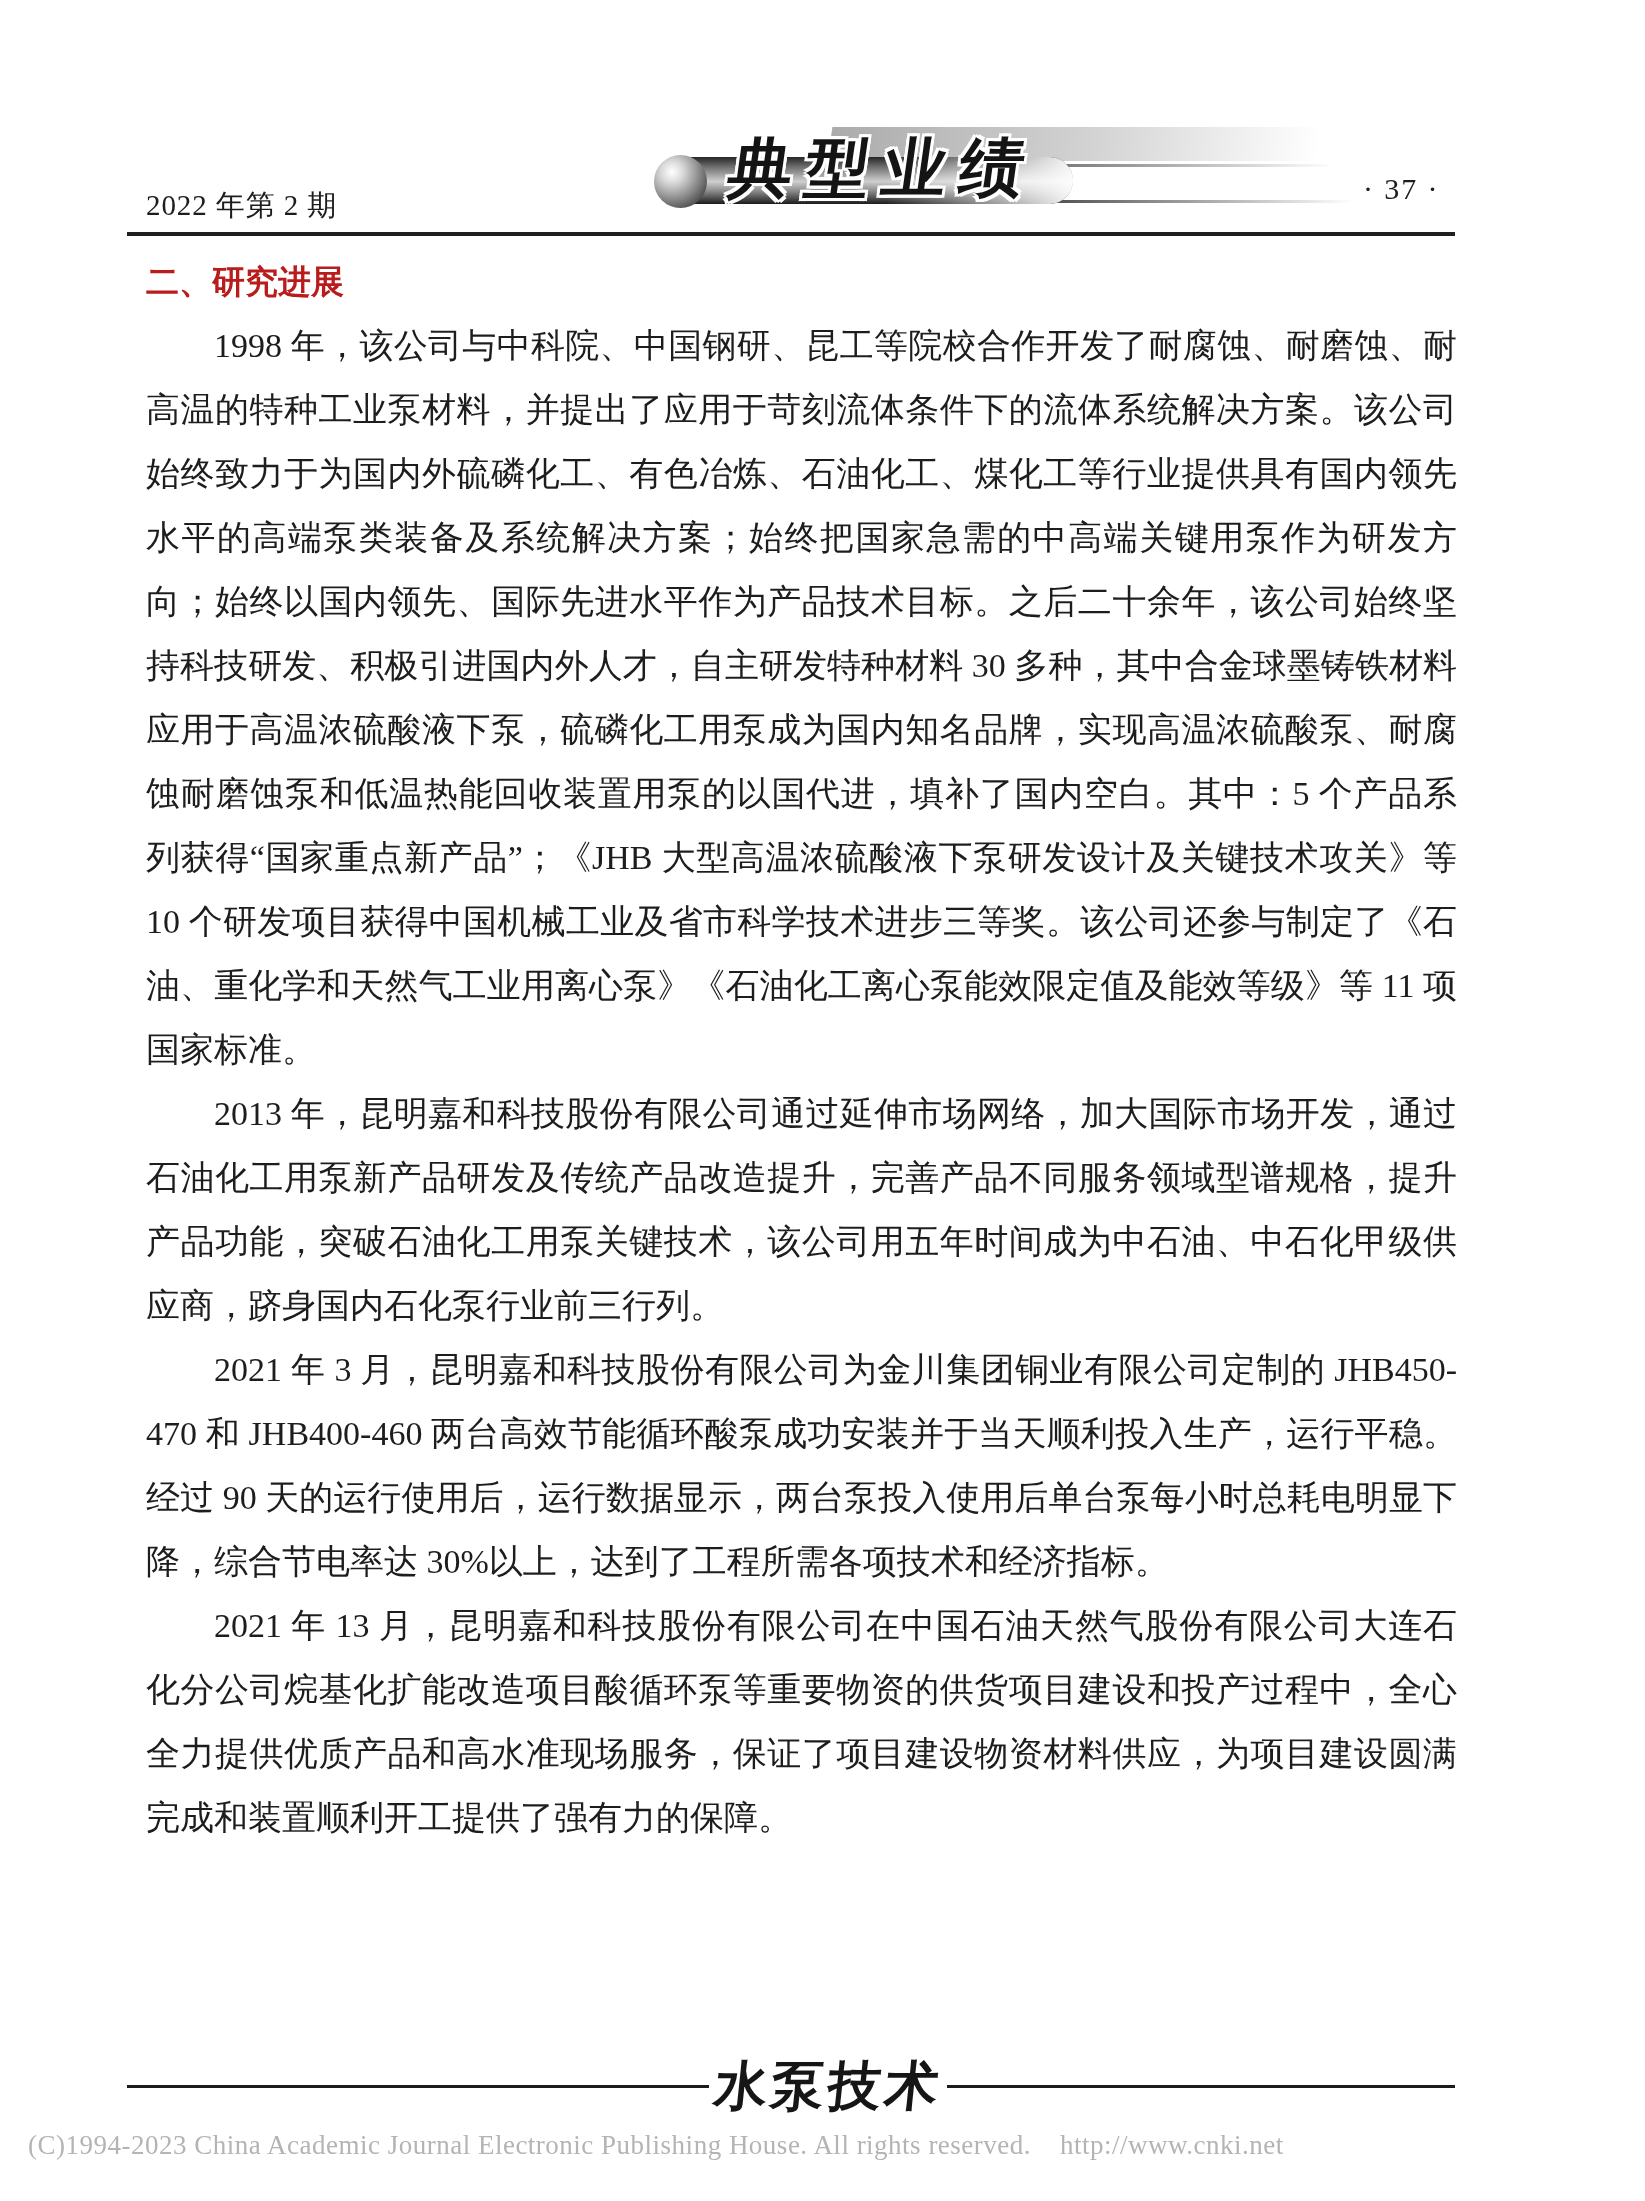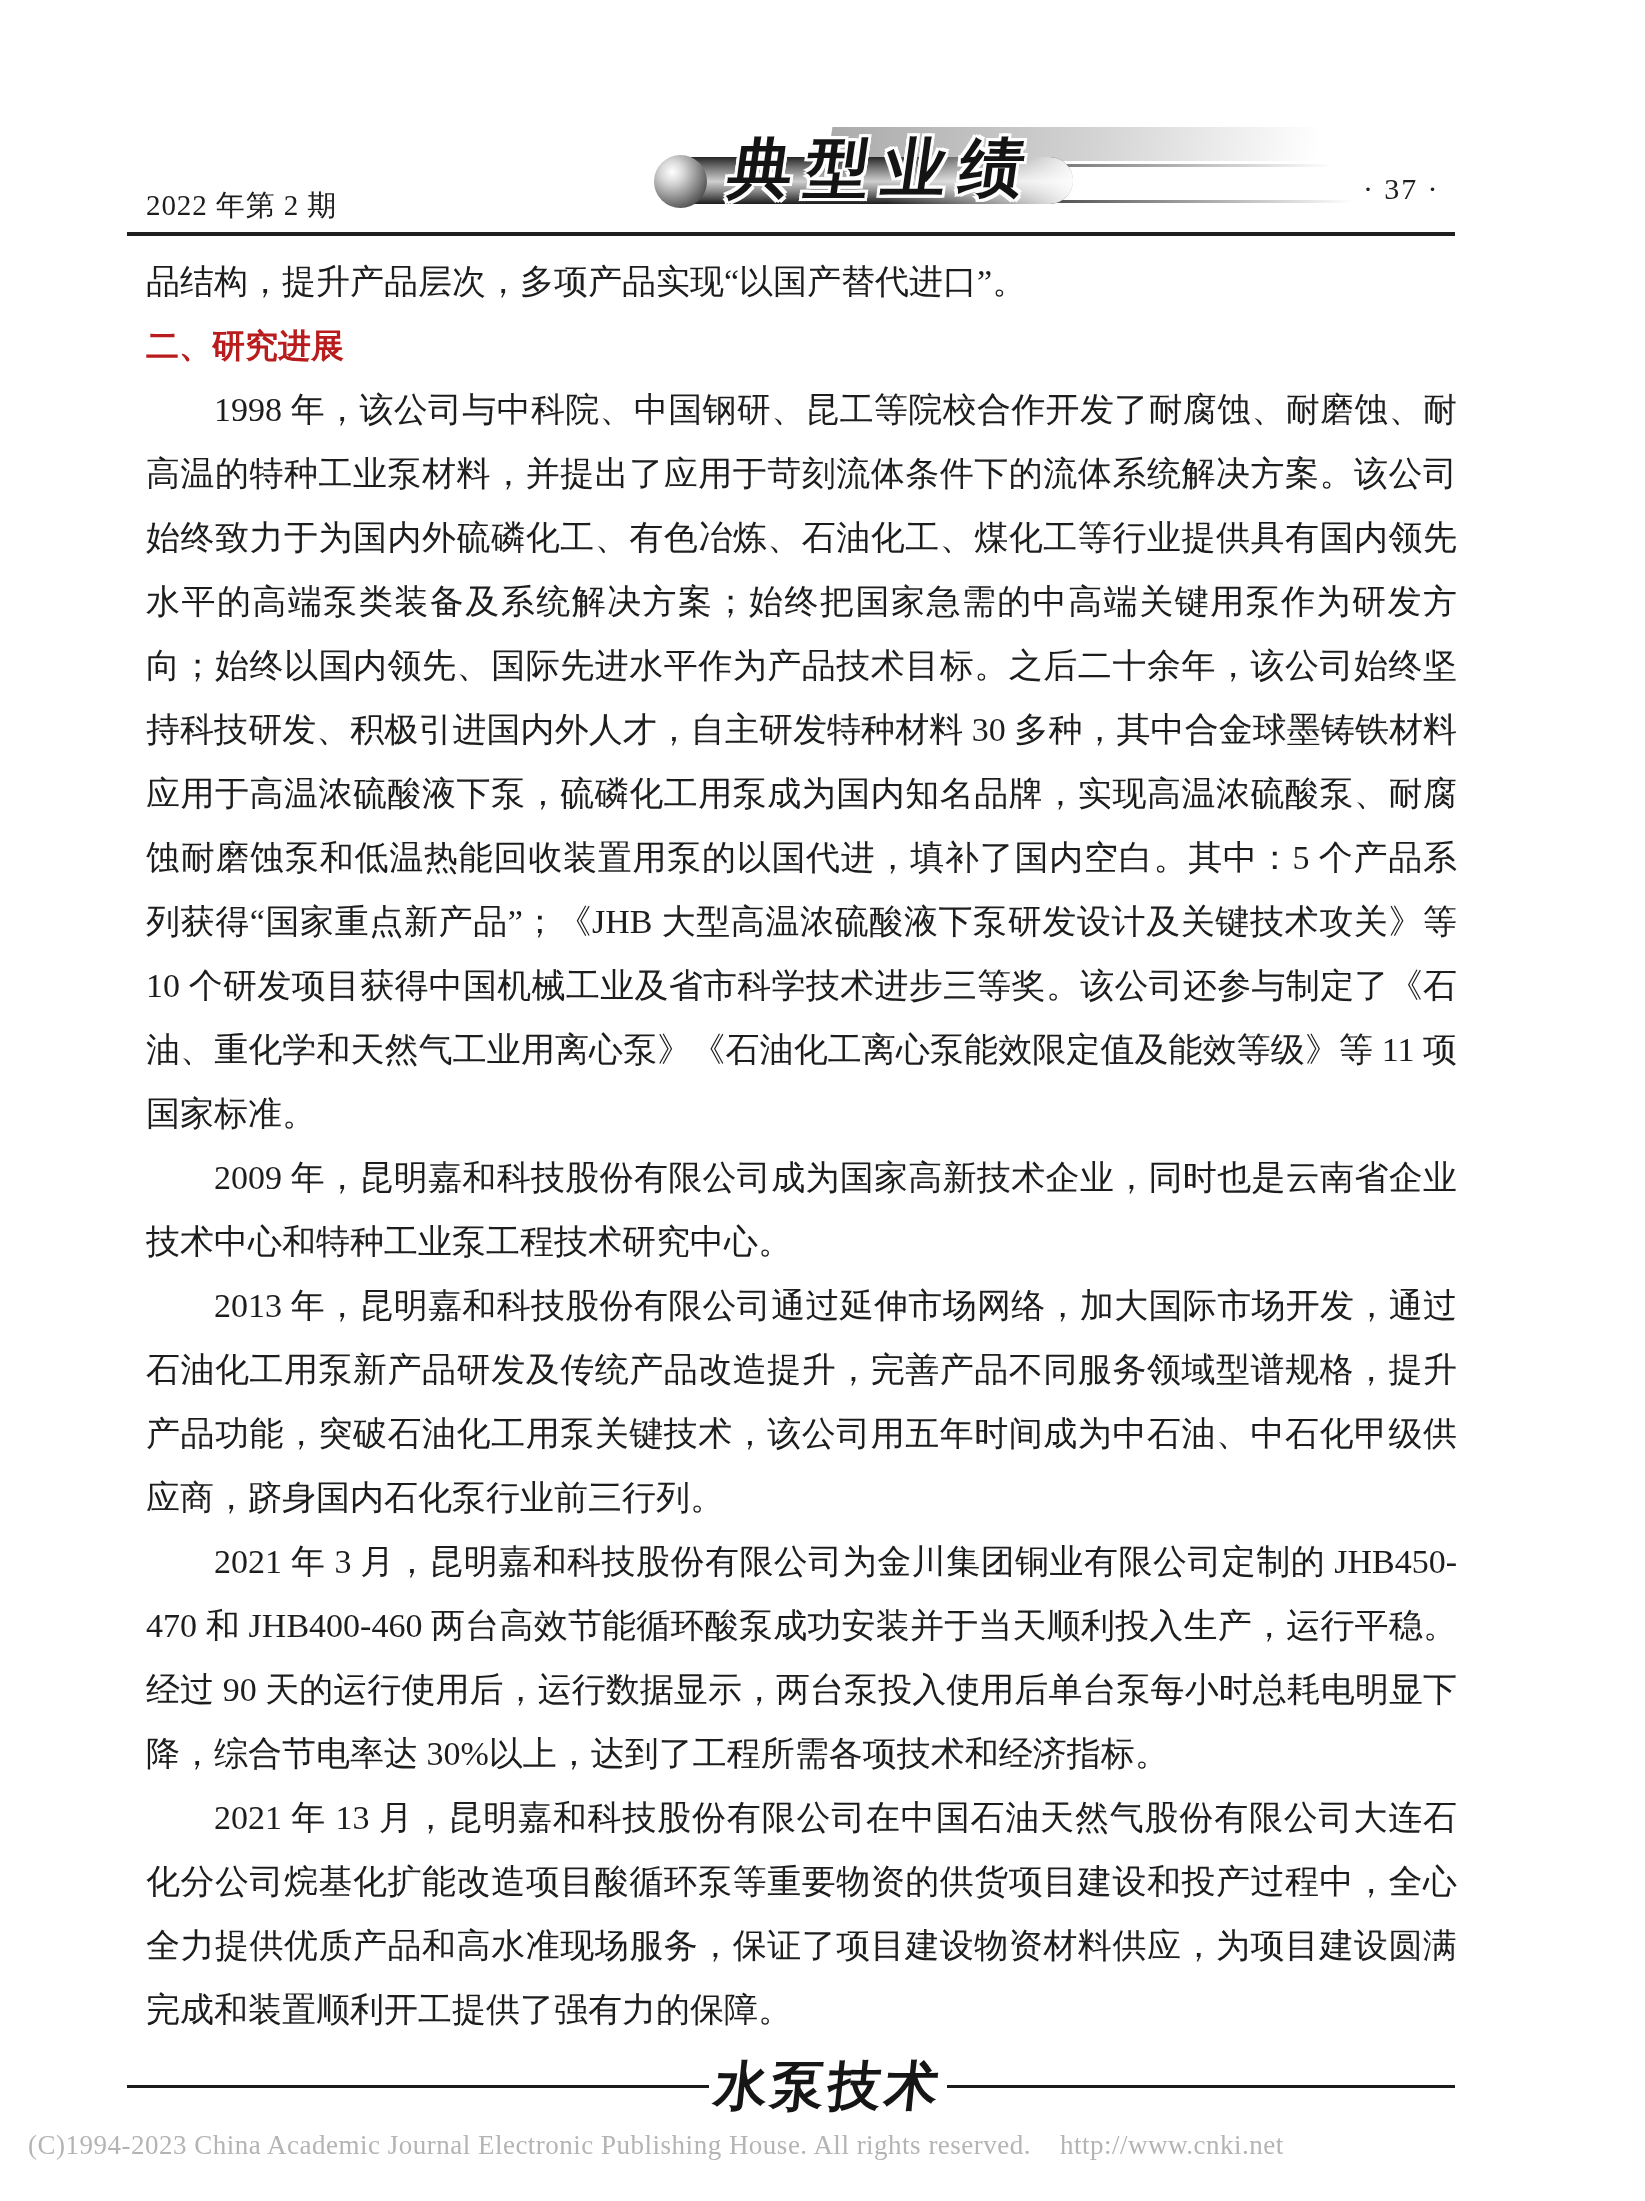--- a/index.html
+++ b/index.html
@@ -62,24 +62,22 @@
     <div class="speed-line bottom"></div>
     <div class="banner-tube"></div>
     <div class="banner-sphere"></div>
     <div class="banner-title">典型业绩</div>
   </div>
 
   <div class="page-number">· 37 ·</div>
   <div class="header-rule"></div>
 
   <div class="article-body">
-      <div class="block paragraph">品结构，提升产品层次，多项产品实现“以国产替代进口”。</div>
       <div class="block heading">二、研究进展</div>
       <div class="block paragraph indent">1998 年，该公司与中科院、中国钢研、昆工等院校合作开发了耐腐蚀、耐磨蚀、耐高温的特种工业泵材料，并提出了应用于苛刻流体条件下的流体系统解决方案。该公司始终致力于为国内外硫磷化工、有色冶炼、石油化工、煤化工等行业提供具有国内领先水平的高端泵类装备及系统解决方案；始终把国家急需的中高端关键用泵作为研发方向；始终以国内领先、国际先进水平作为产品技术目标。之后二十余年，该公司始终坚持科技研发、积极引进国内外人才，自主研发特种材料 30 多种，其中合金球墨铸铁材料应用于高温浓硫酸液下泵，硫磷化工用泵成为国内知名品牌，实现高温浓硫酸泵、耐腐蚀耐磨蚀泵和低温热能回收装置用泵的以国代进，填补了国内空白。其中：5 个产品系列获得“国家重点新产品”；《JHB 大型高温浓硫酸液下泵研发设计及关键技术攻关》等 10 个研发项目获得中国机械工业及省市科学技术进步三等奖。该公司还参与制定了《石油、重化学和天然气工业用离心泵》《石油化工离心泵能效限定值及能效等级》等 11 项国家标准。</div>
-      <div class="block paragraph indent">2009 年，昆明嘉和科技股份有限公司成为国家高新技术企业，同时也是云南省企业技术中心和特种工业泵工程技术研究中心。</div>
       <div class="block paragraph indent">2013 年，昆明嘉和科技股份有限公司通过延伸市场网络，加大国际市场开发，通过石油化工用泵新产品研发及传统产品改造提升，完善产品不同服务领域型谱规格，提升产品功能，突破石油化工用泵关键技术，该公司用五年时间成为中石油、中石化甲级供应商，跻身国内石化泵行业前三行列。</div>
       <div class="block paragraph indent">2021 年 3 月，昆明嘉和科技股份有限公司为金川集团铜业有限公司定制的 JHB450-470 和 JHB400-460 两台高效节能循环酸泵成功安装并于当天顺利投入生产，运行平稳。经过 90 天的运行使用后，运行数据显示，两台泵投入使用后单台泵每小时总耗电明显下降，综合节电率达 30%以上，达到了工程所需各项技术和经济指标。</div>
       <div class="block paragraph indent">2021 年 13 月，昆明嘉和科技股份有限公司在中国石油天然气股份有限公司大连石化分公司烷基化扩能改造项目酸循环泵等重要物资的供货项目建设和投产过程中，全心全力提供优质产品和高水准现场服务，保证了项目建设物资材料供应，为项目建设圆满完成和装置顺利开工提供了强有力的保障。</div>
     </div>
 
   <div class="footer-row">
     <div class="rule-seg left"></div>
     <div class="journal-logo">水泵技术</div>
     <div class="rule-seg right"></div>
   </div>

